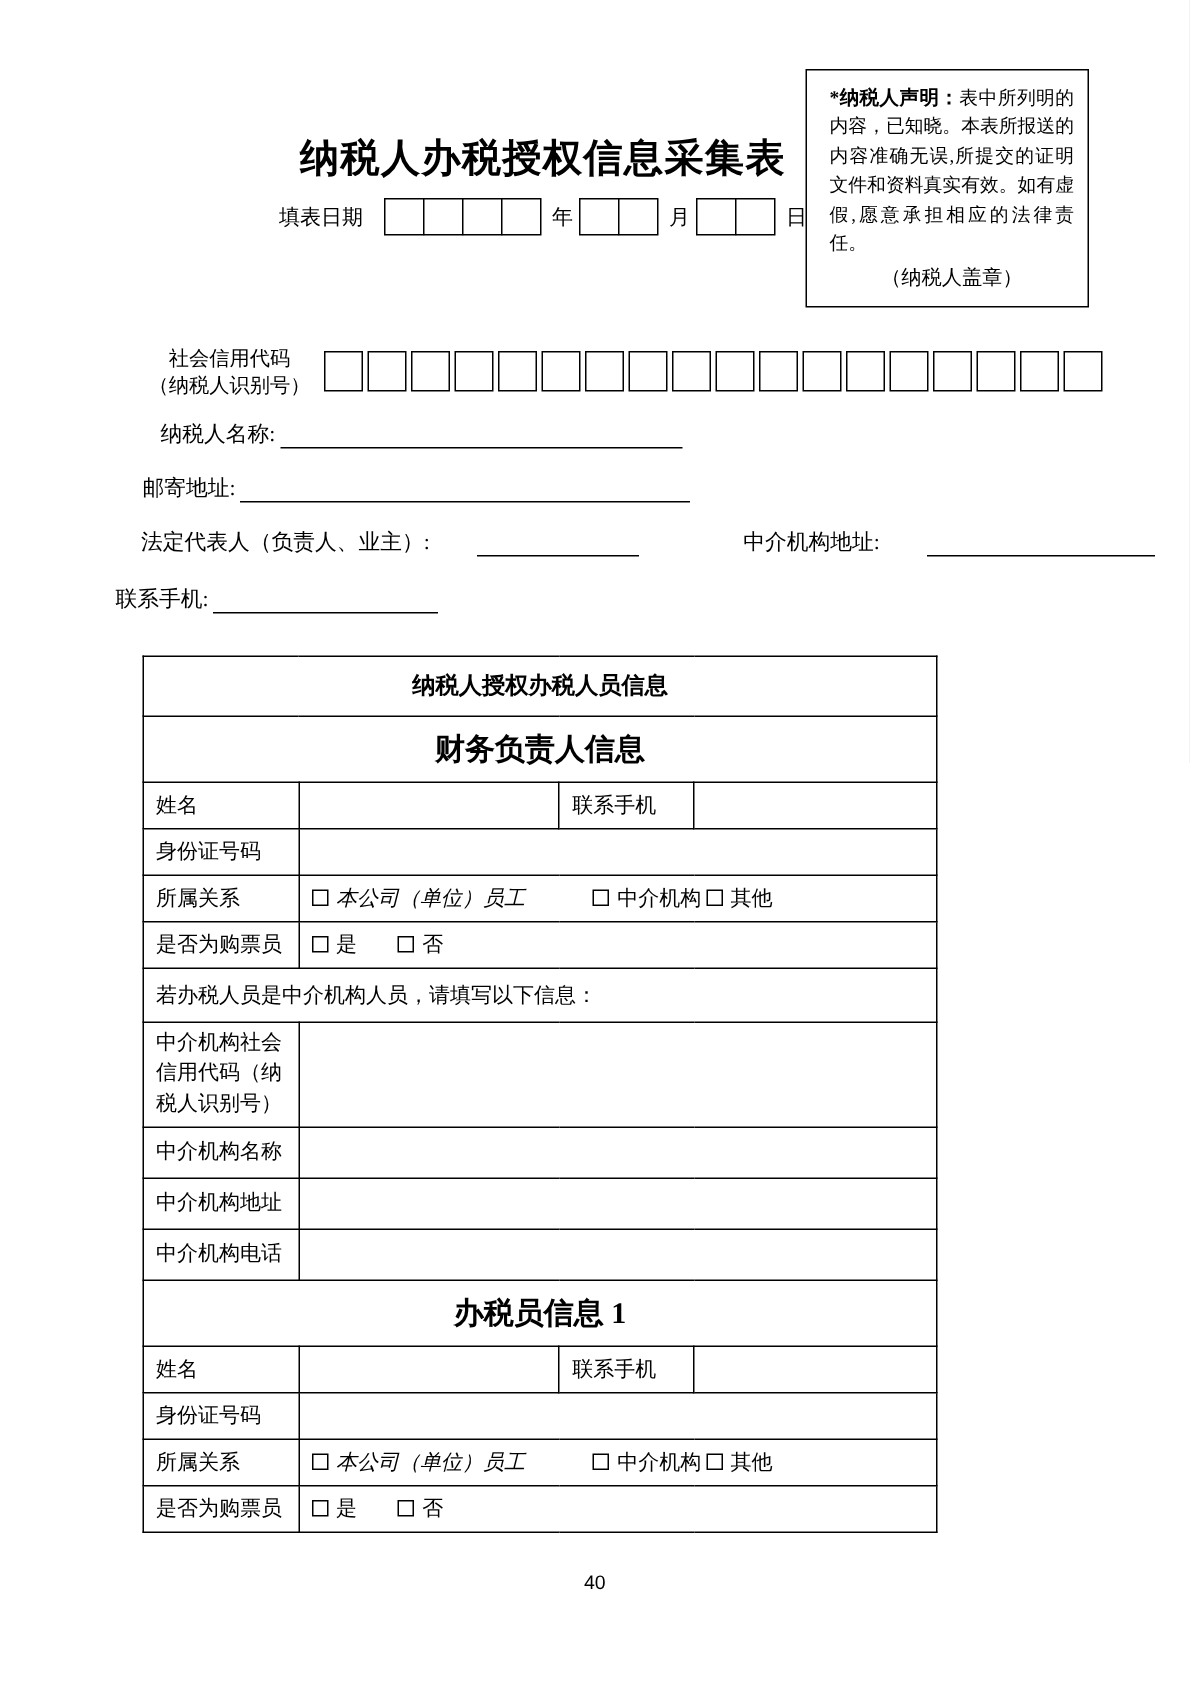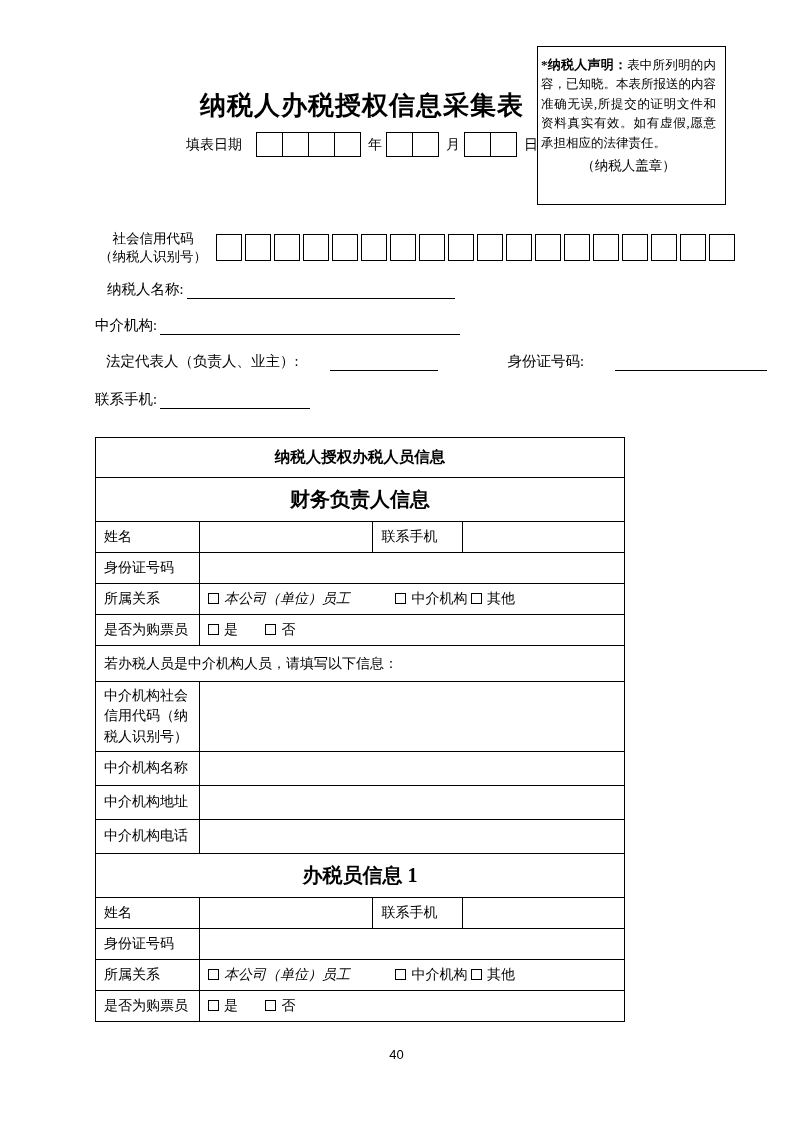--- a/index.html
+++ b/index.html
@@ -17,37 +17,37 @@
   
   .date-line { position:absolute; left:186px; top:132px; display:flex; align-items:center; font-size:14px; }
   .date-label { margin-right:10px; }
   .boxes { display:inline-flex; margin:0 7px 0 4px; }
   .dbox { display:inline-block; width:27px; height:25px; border:1px solid #000; margin-left:-1px; background:#fff; }
   .boxes .dbox:first-child { margin-left:0; }
   .unit { font-size:14px; }
   
   .declaration {
     position:absolute; left:537px; top:46px; width:189px; height:159px;
-    border:1px solid #000; padding:8px 9px 6px 3px;
+    border:1px solid #000; padding:8px 9px 6px 15px;
     font-size:12.5px; line-height:1.55; text-align:justify;
   }
   .declaration .lead { font-weight:bold; font-size:13px; }
   .stamp { margin-top:3px; text-align:center; font-size:13.5px; }
   
   .credit-row { position:absolute; left:95px; top:230px; display:flex; align-items:center; }
   .credit-label { font-size:13.5px; line-height:1.3; width:116px; text-align:center; }
   .code-boxes { display:flex; gap:3px; margin-left:5px; }
   .cbox { width:26px; height:27px; border:1px solid #000; background:#fff; flex:0 0 auto; }
   
   .field { position:absolute; font-size:14.5px; display:flex; align-items:flex-end; white-space:nowrap; }
   .uline { display:inline-block; border-bottom:1px solid #000; height:17px; margin-left:3px; }
   .f-name    { left:107px; top:280px; }
   .f-address { left:95px;  top:316px; }
-  .f-legal   { left:106px;  top:352px;gap:28px; }
-  .f-phone   { left:95px;  top:390px; }
+  .f-legal   { left:94px;  top:352px;gap:28px; }
+  .f-phone   { left:77px;  top:390px; }
   .w270 { width:268px; } .w300 { width:300px; } .w110 { width:108px; }
   .w155 { width:152px; } .w150 { width:150px; }
   .gap14 { display:inline-block; width:14px; }
   
   .form-table {
     position:absolute; left:95px; top:437px; width:530px;
     border-collapse:collapse; font-size:14px;
   }
   .form-table td { border:1px solid #000; padding:4px 8px; vertical-align:middle; }
   .center-bold { text-align:center; font-weight:bold; font-size:15.5px; }
@@ -128,29 +128,29 @@
         <span class="cbox"></span>
       </div>
   </div>
 
   <div class="field f-name">
     <span>纳税人名称:</span>
     <span class="uline w270"></span>
   </div>
 
   <div class="field f-address">
-    <span>中介机构:</span>
+    <span>邮寄地址:</span>
     <span class="uline w300"></span>
   </div>
 
   <div class="field f-legal">
     <span>法定代表人（负责人、业主）:</span>
     <span class="uline w110"></span>
     <span class="gap14"></span>
-    <span>身份证号码:</span>
+    <span>中介机构地址:</span>
     <span class="uline w155"></span>
   </div>
 
   <div class="field f-phone">
     <span>联系手机:</span>
     <span class="uline w150"></span>
   </div>
 
   <table class="form-table">
     <colgroup>

